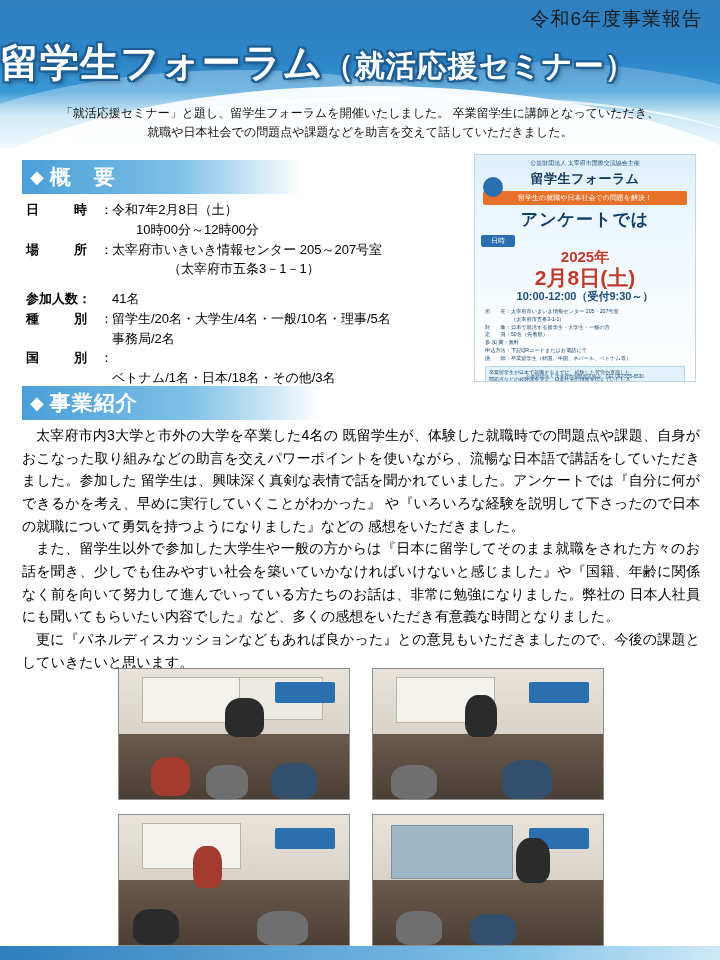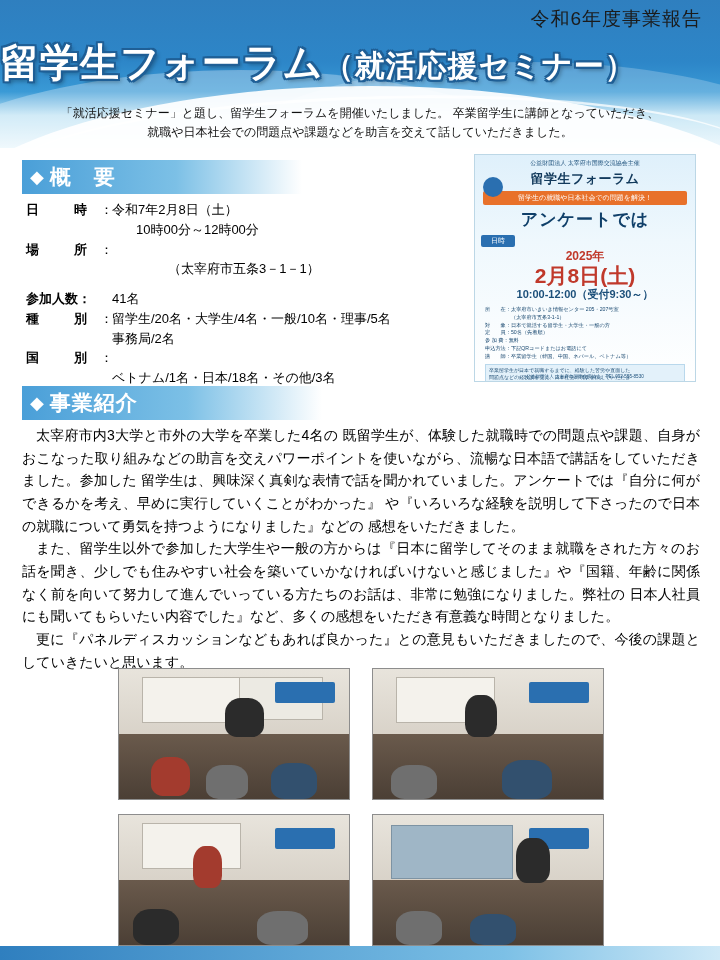--- a/index.html
+++ b/index.html
@@ -208,21 +208,21 @@
     color: #fff;
     font-size: 7px;
     padding: 1px 4px;
     border-radius: 2px;
     width: 34px;
     box-sizing: border-box;
     text-align: center;
   }
   .poster .p-year {
     text-align: center;
-    font-size: 12px;
+    font-size: 15px;
     color: #c0392b;
     font-weight: bold;
     margin-top: 1px;
   }
   .poster .p-date {
     text-align: center;
     font-size: 21px;
     font-weight: bold;
     color: #c0392b;
     line-height: 1.05;
@@ -376,20 +376,21 @@
 <div class="overview">
   <div class="ov-row">
     <div class="ov-label">日　　時</div>
     <div class="ov-colon">：</div>
     <div class="ov-val">令和7年2月8日（土）</div>
   </div>
   <div class="ov-indent-time">10時00分～12時00分</div>
   <div class="ov-row">
     <div class="ov-label">場　　所</div>
     <div class="ov-colon">：</div>
+    <div class="ov-val">太宰府市いきいき情報センター 205～207号室</div>
   </div>
   <div class="ov-indent-addr">（太宰府市五条3－1－1）</div>
 
   <div class="ov-gap"></div>
 
   <div class="ov-row">
     <div style="flex:0 0 86px;font-weight:bold;">参加人数：</div>
     <div class="ov-val">41名</div>
   </div>
   <div class="ov-row">

